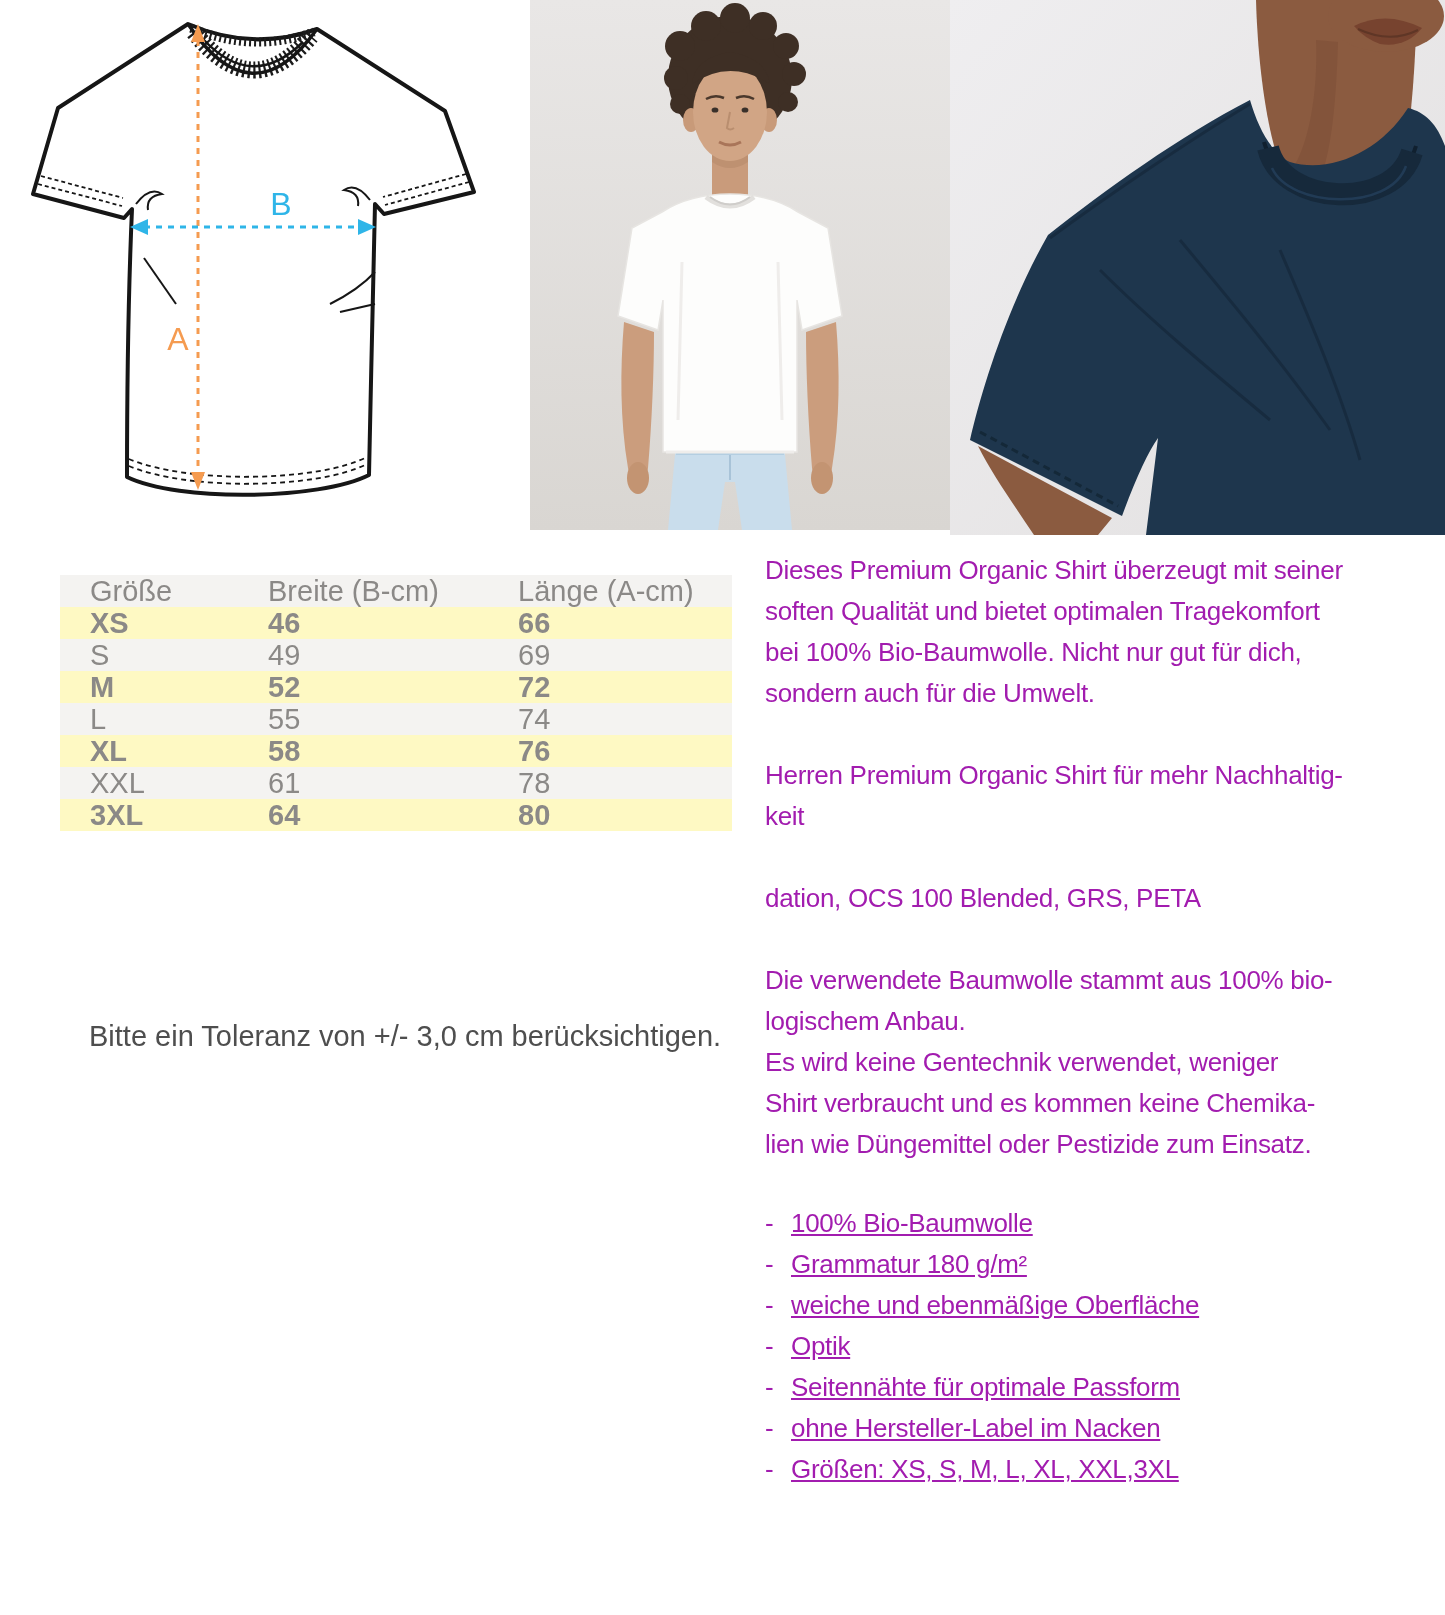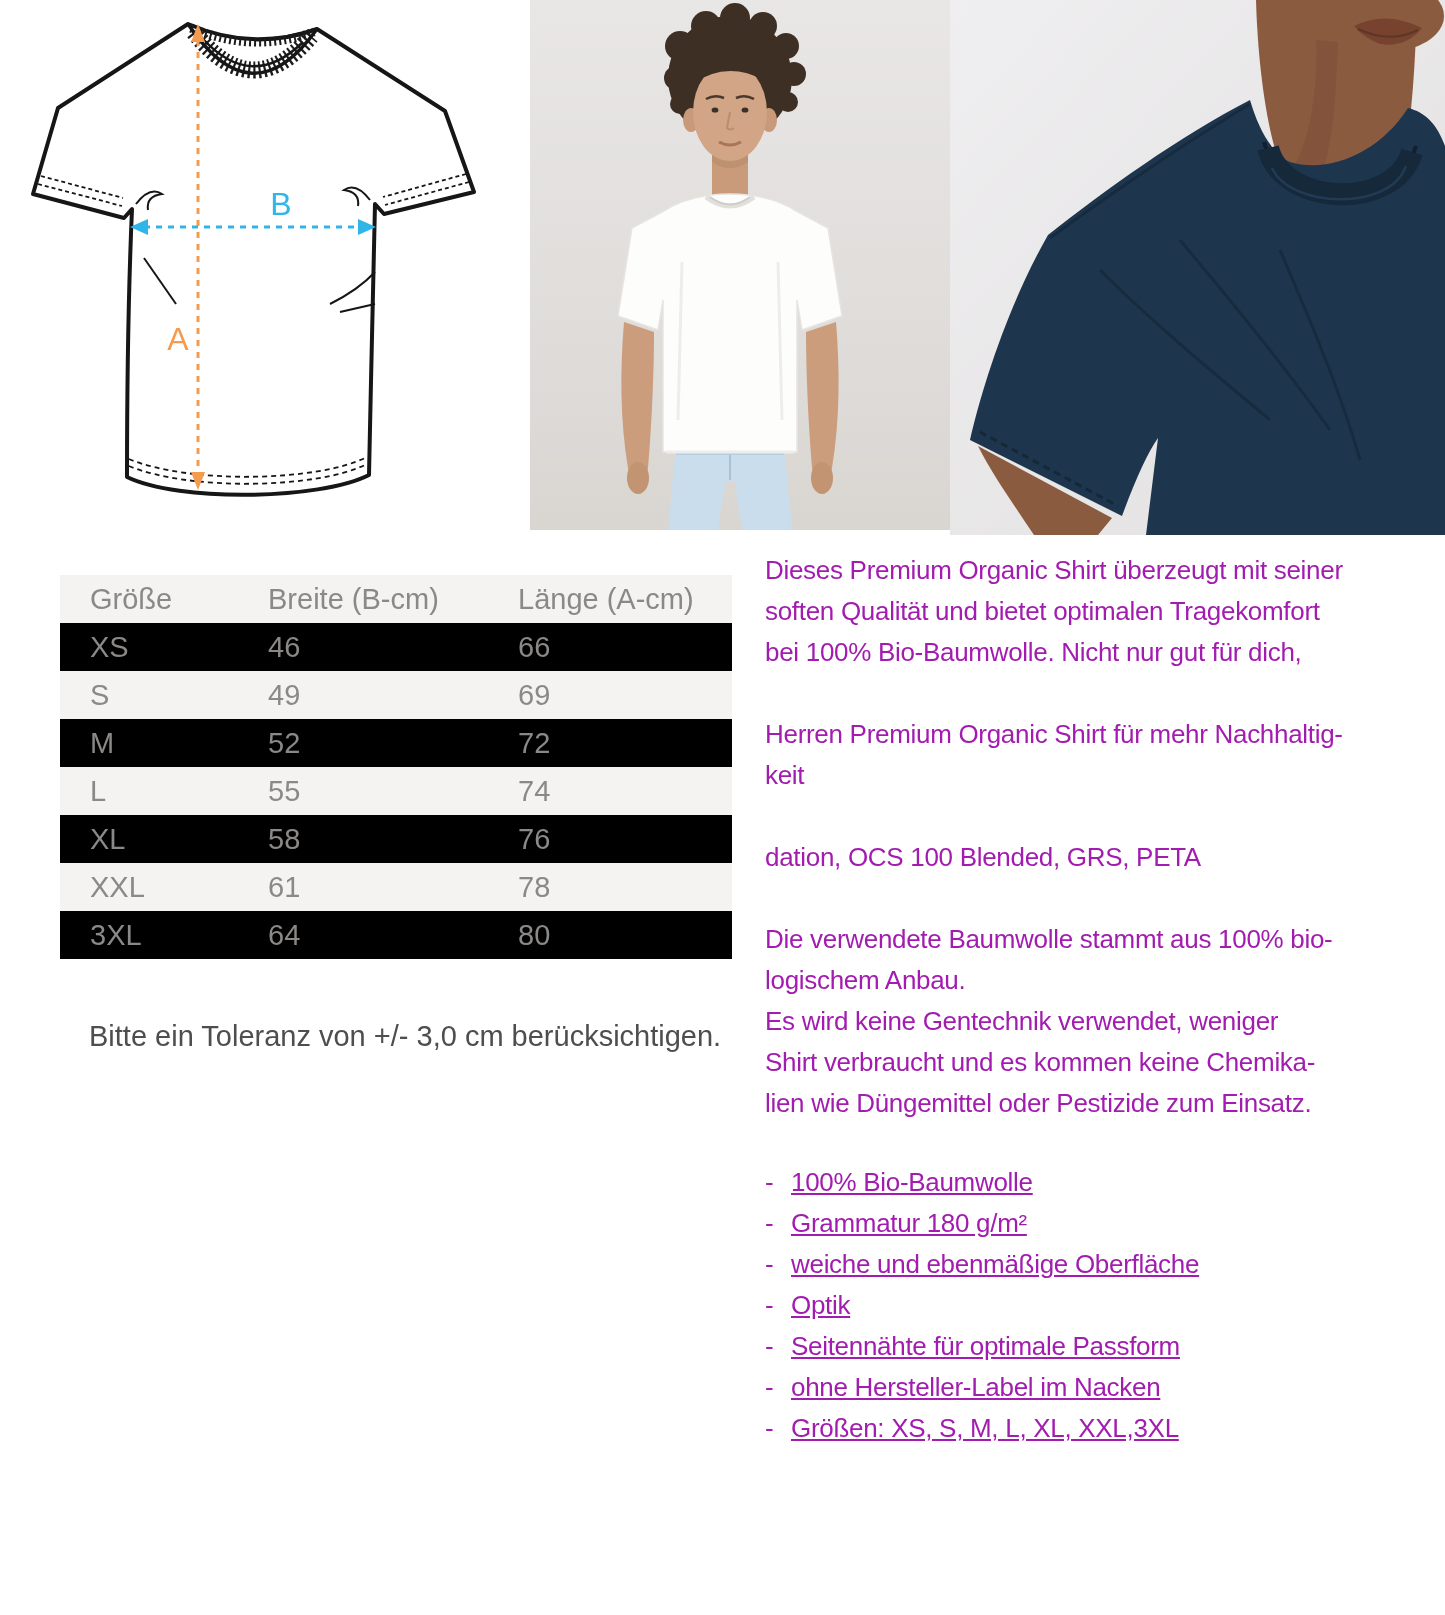--- a/index.html
+++ b/index.html
@@ -8,23 +8,23 @@
 
   
   .diagram{position:absolute;left:28px;top:8px;width:470px;height:500px;}
   .photo-model{position:absolute;left:530px;top:0;width:420px;height:530px;}
   .photo-detail{position:absolute;left:950px;top:0;width:495px;height:535px;}
   .diagram svg,.photo-model svg,.photo-detail svg{display:block;width:100%;height:100%;}
 
   
   .size-table{position:absolute;left:60px;top:575px;width:672px;
               font-size:29px;color:#8b8987;}
-  .trow{display:flex;height:48px;align-items:center;justify-content:center;}
+  .trow{display:flex;height:32px;align-items:center;justify-content:center;}
   .trow.header{background:#f4f3f1;}
-  .trow.dark{background:#000000;}
+  .trow.dark{background:#fef9c3;font-weight:bold;}
   .trow.light{background:#f4f3f1;}
   .tcell{white-space:nowrap;}
   .tcell.c0{width:178px;padding-left:30px;}
   .tcell.c1{width:250px;}
   .tcell.c2{flex:1;}
 
   
   .tolerance{position:absolute;left:44px;top:1020px;font-size:29px;
              color:#4e4e4e;white-space:nowrap;margin-left:45px;}
 
@@ -236,20 +236,21 @@
       </div>
     </div>
 
   <div class="tolerance">Bitte ein Toleranz von +/- 3,0 cm berücksichtigen.</div>
 
   <div class="description">
       <div class="para">
         <div class="line">Dieses Premium Organic Shirt überzeugt mit seiner</div>
         <div class="line">soften Qualität und bietet optimalen Tragekomfort</div>
         <div class="line">bei 100% Bio-Baumwolle. Nicht nur gut für dich,</div>
+        <div class="line">sondern auch für die Umwelt.</div>
       </div>
       <div class="para">
         <div class="line">Herren Premium Organic Shirt für mehr Nachhaltig-</div>
         <div class="line">keit</div>
       </div>
       <div class="para">
         <div class="line">dation, OCS 100 Blended, GRS, PETA</div>
       </div>
       <div class="para">
         <div class="line">Die verwendete Baumwolle stammt aus 100% bio-</div>

